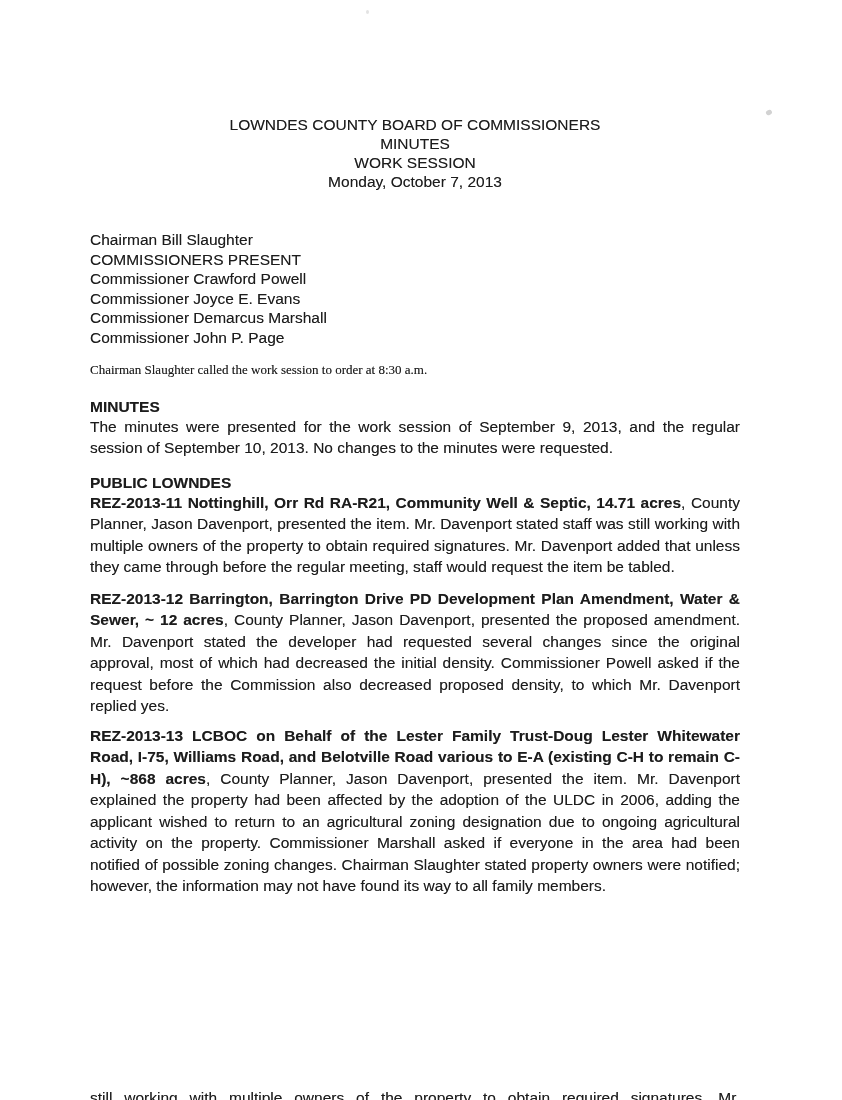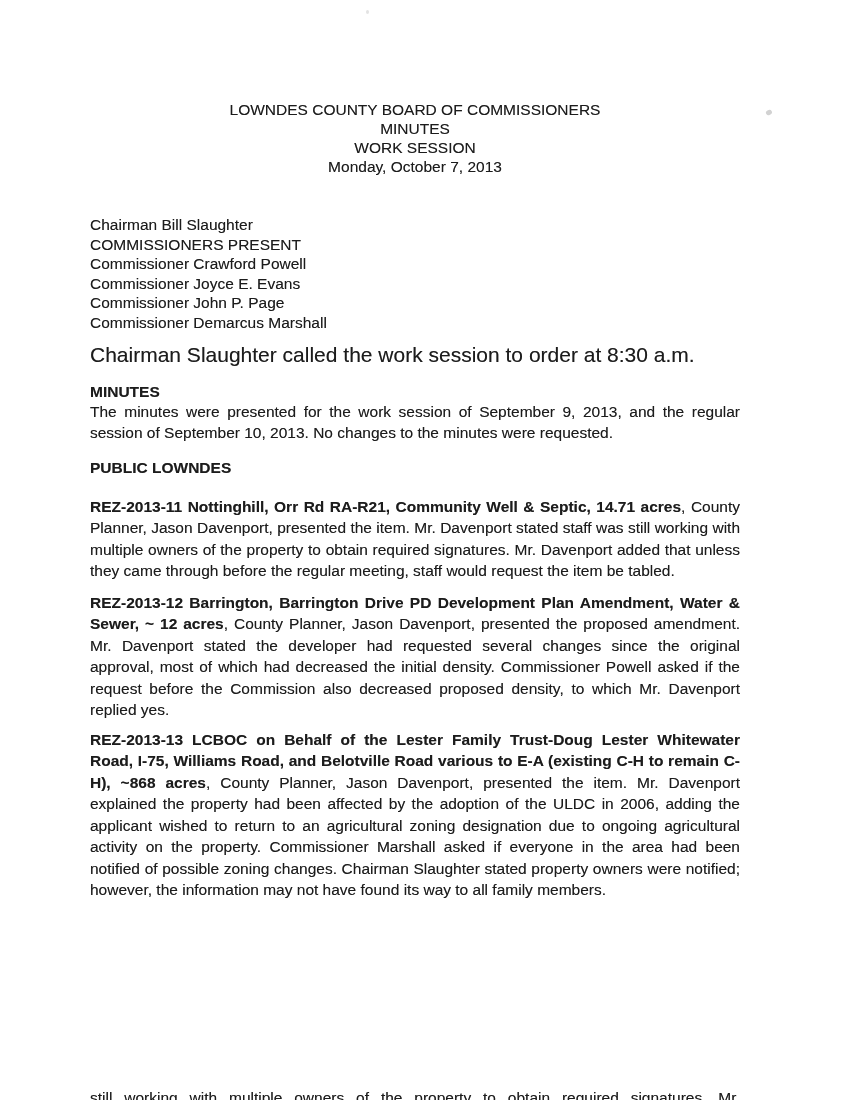--- a/index.html
+++ b/index.html
@@ -17,57 +17,58 @@
   }
   .page {
     position: absolute;
     inset: 0;
     background: #ffffff;
   }
   .content {
     position: absolute;
     left: 90px;
     width: 650px;
-    top: 0;
+    top: 15px;
   }
   .scan-text {
     text-shadow: 0 0 0.55px rgba(20,20,20,0.45);
     -webkit-font-smoothing: antialiased;
   }
   .doc-header {
     margin-top: 100px;
     text-align: center;
     font-size: 15.5px;
     line-height: 19px;
   }
   .doc-header div { white-space: nowrap; }
   .attendance {
     margin-top: 39px;
     font-size: 15.5px;
     line-height: 19.5px;
   }
   .call-to-order {
     margin-top: 13px;
-    font-size: 21px;
+    font-size: 13px;
     line-height: 19.5px;
+    font-family: Liberation Serif, serif;
   }
   .section-heading {
     font-weight: bold;
     font-size: 15.5px;
     line-height: 19px;
   }
   .heading-minutes { margin-top: 17px; }
   .heading-public-hearings { margin-top: 14px; }
   .para {
     font-size: 15.5px;
     line-height: 21.5px;
     text-align: justify;
   }
   .para-minutes { }
-  .para-rez-1 { margin-top: 19px; }
+  .para-rez-1 { }
   .para-rez-2 { margin-top: 10px; }
   .para-rez-3 { margin-top: 8px; }
   .para .lead { font-weight: bold; }
   .bottom-partial {
     position: absolute;
     left: 90px;
     width: 650px;
     top: 1087px;
     font-size: 15.5px;
     line-height: 21px;
@@ -110,22 +111,22 @@
       <div>MINUTES</div>
       <div>WORK SESSION</div>
       <div>Monday, October 7, 2013</div>
     </div>
 
     <div class="attendance">
       <div>Chairman Bill Slaughter</div>
       <div>COMMISSIONERS PRESENT</div>
       <div>Commissioner Crawford Powell</div>
       <div>Commissioner Joyce E. Evans</div>
+      <div>Commissioner Demarcus Marshall</div>
       <div>Commissioner John P. Page</div>
-      <div>Commissioner Demarcus Marshall</div>
     </div>
 
     <div class="call-to-order">Chairman Slaughter called the work session to order at 8:30 a.m.</div>
 
     <div class="section-heading heading-minutes">MINUTES</div>
 
     <div class="para para-minutes">The minutes were presented for the work session of September 9, 2013, and the regular session of September 10, 2013.  No changes to the minutes were requested.</div>
 
     <div class="section-heading heading-public-hearings">PUBLIC LOWNDES</div>
 

